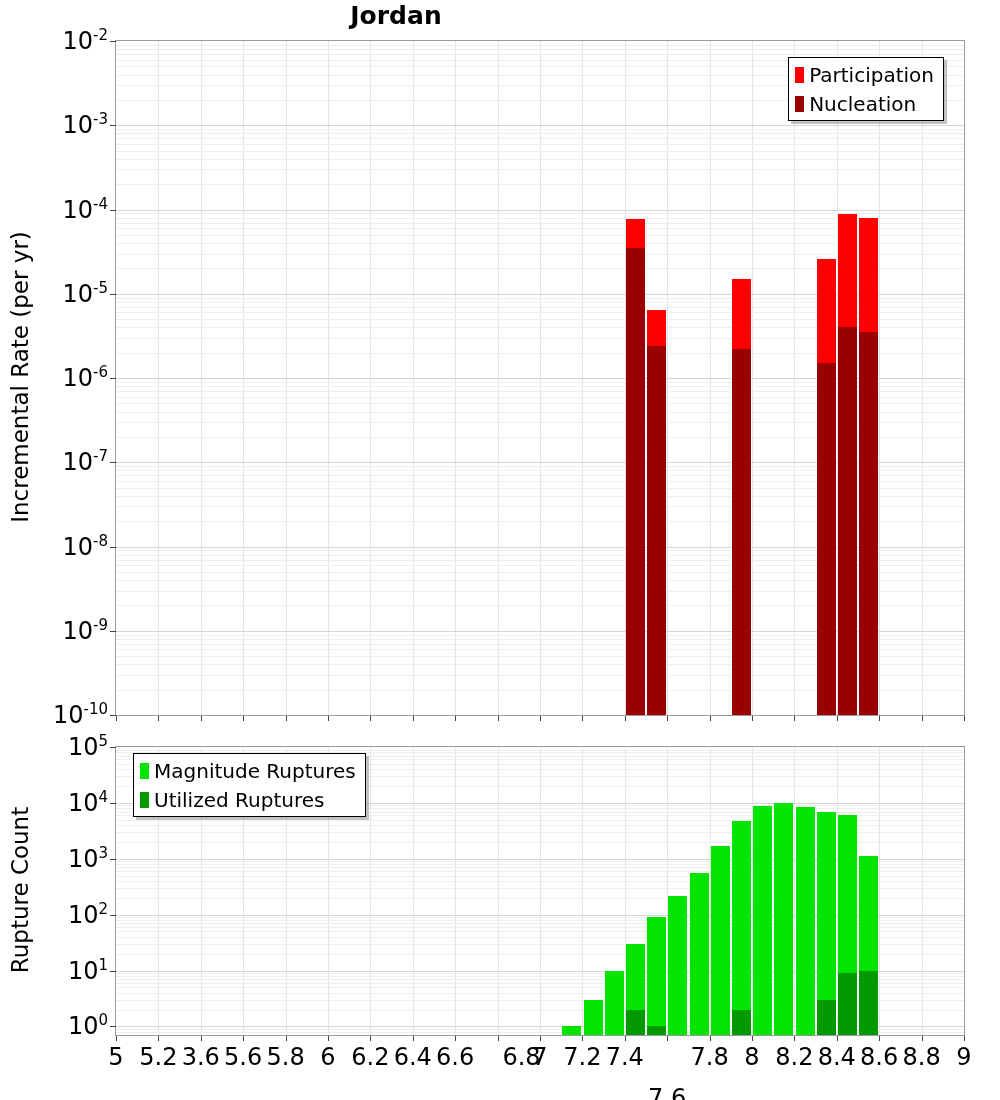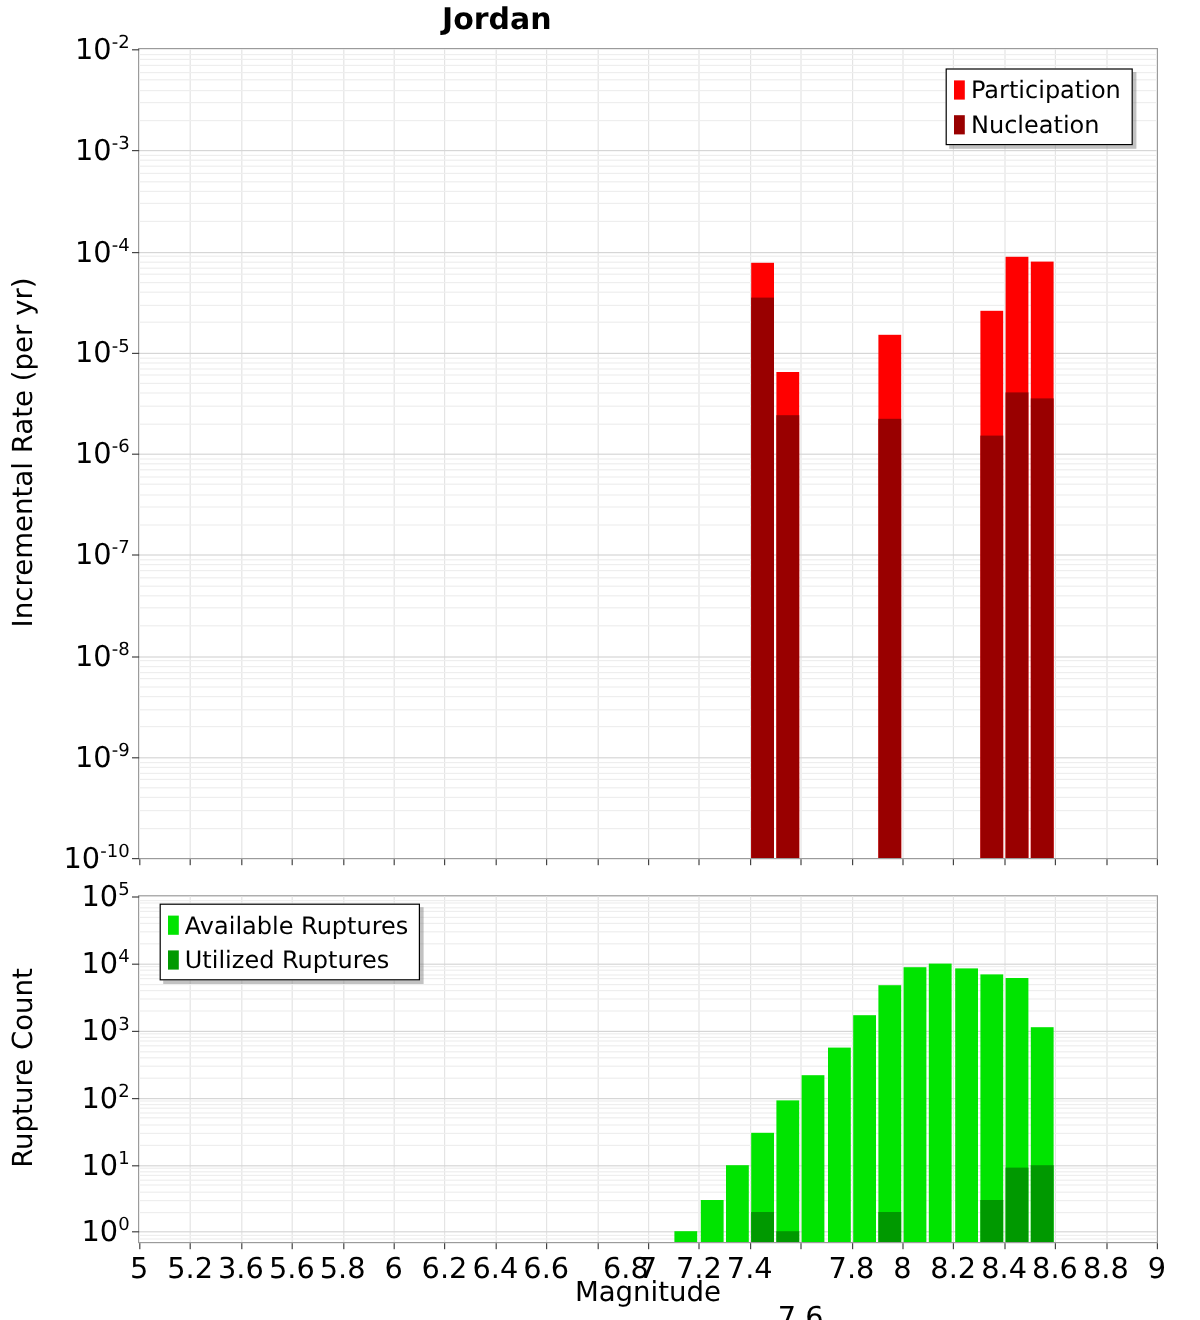--- a/index.html
+++ b/index.html
@@ -1,20 +1,20 @@
 <!DOCTYPE html>
 <html><head>
 <meta charset="utf-8">
 <style>
   html,body { margin:0; padding:0; background:#ffffff; }
   body { width:1000px; height:1100px; font-family:"DejaVu Sans","Liberation Sans",sans-serif; color:#000; }
   #canvas { position:relative; width:1000px; height:1100px; overflow:hidden; background:#fff; }
 
   .title { position:absolute; left:0; top:1px; width:792px; text-align:center;
-           font-size:25px; font-weight:bold;padding-left:18px; }
+           font-size:25px; font-weight:bold; }
 
   .plot { position:absolute; left:115px; width:850px; box-sizing:border-box;
           border:1px solid #9b9b9b; background:#fff; }
   #plot1 { top:40px;  height:676px; }
   #plot2 { top:746px; height:290px; }
 
   .vgrid { position:absolute; top:0; bottom:0; width:1px; background:#e4e4e4; }
   .hgrid-minor { position:absolute; left:0; right:0; height:1px; background:#eeeeee; }
   .hgrid-major { position:absolute; left:0; right:0; height:1px; background:#d6d6d6; }
 
@@ -42,21 +42,20 @@
 </style>
 </head>
 <body>
 
 <div id="canvas">
 
   <div class="title">Jordan</div>
 
   <div class="ylabel" id="ylabel1">Incremental Rate (per yr)</div>
   <div class="ylabel" id="ylabel2">Rupture Count</div>
-  <div class="xlabel">Magnitude</div>
 
   <div class="plot" id="plot1">
     <div class="legend" id="legend1">
       <div class="legend-row">
         <span class="swatch" style="background: rgb(255, 0, 0);"></span>
         <span>Participation</span>
       </div>
       <div class="legend-row">
         <span class="swatch" style="background: rgb(153, 0, 0);"></span>
         <span>Nucleation</span>
@@ -202,21 +201,21 @@
       <div class="bar" style="left: 615.9px; top: 308.2px; width: 19px; height: 365.8px; background: rgb(153, 0, 0);"></div>
       <div class="bar" style="left: 700.7px; top: 322.2px; width: 19px; height: 351.8px; background: rgb(153, 0, 0);"></div>
       <div class="bar" style="left: 721.9px; top: 286.3px; width: 19px; height: 387.7px; background: rgb(153, 0, 0);"></div>
       <div class="bar" style="left: 743.1px; top: 291.2px; width: 19px; height: 382.8px; background: rgb(153, 0, 0);"></div>
     </div>
 
   <div class="plot" id="plot2">
     <div class="legend" id="legend2">
       <div class="legend-row">
         <span class="swatch" style="background: rgb(0, 228, 0);"></span>
-        <span>Available Ruptures</span>
+        <span>Magnitude Ruptures</span>
       </div>
       <div class="legend-row">
         <span class="swatch" style="background: rgb(0, 153, 0);"></span>
         <span>Utilized Ruptures</span>
       </div>
     </div>
   <div class="vgrid" style="left: 42.4px; background: rgb(228, 228, 228);"></div>
       <div class="vgrid" style="left: 84.8px; background: rgb(228, 228, 228);"></div>
       <div class="vgrid" style="left: 127.2px; background: rgb(228, 228, 228);"></div>
       <div class="vgrid" style="left: 169.6px; background: rgb(228, 228, 228);"></div>

